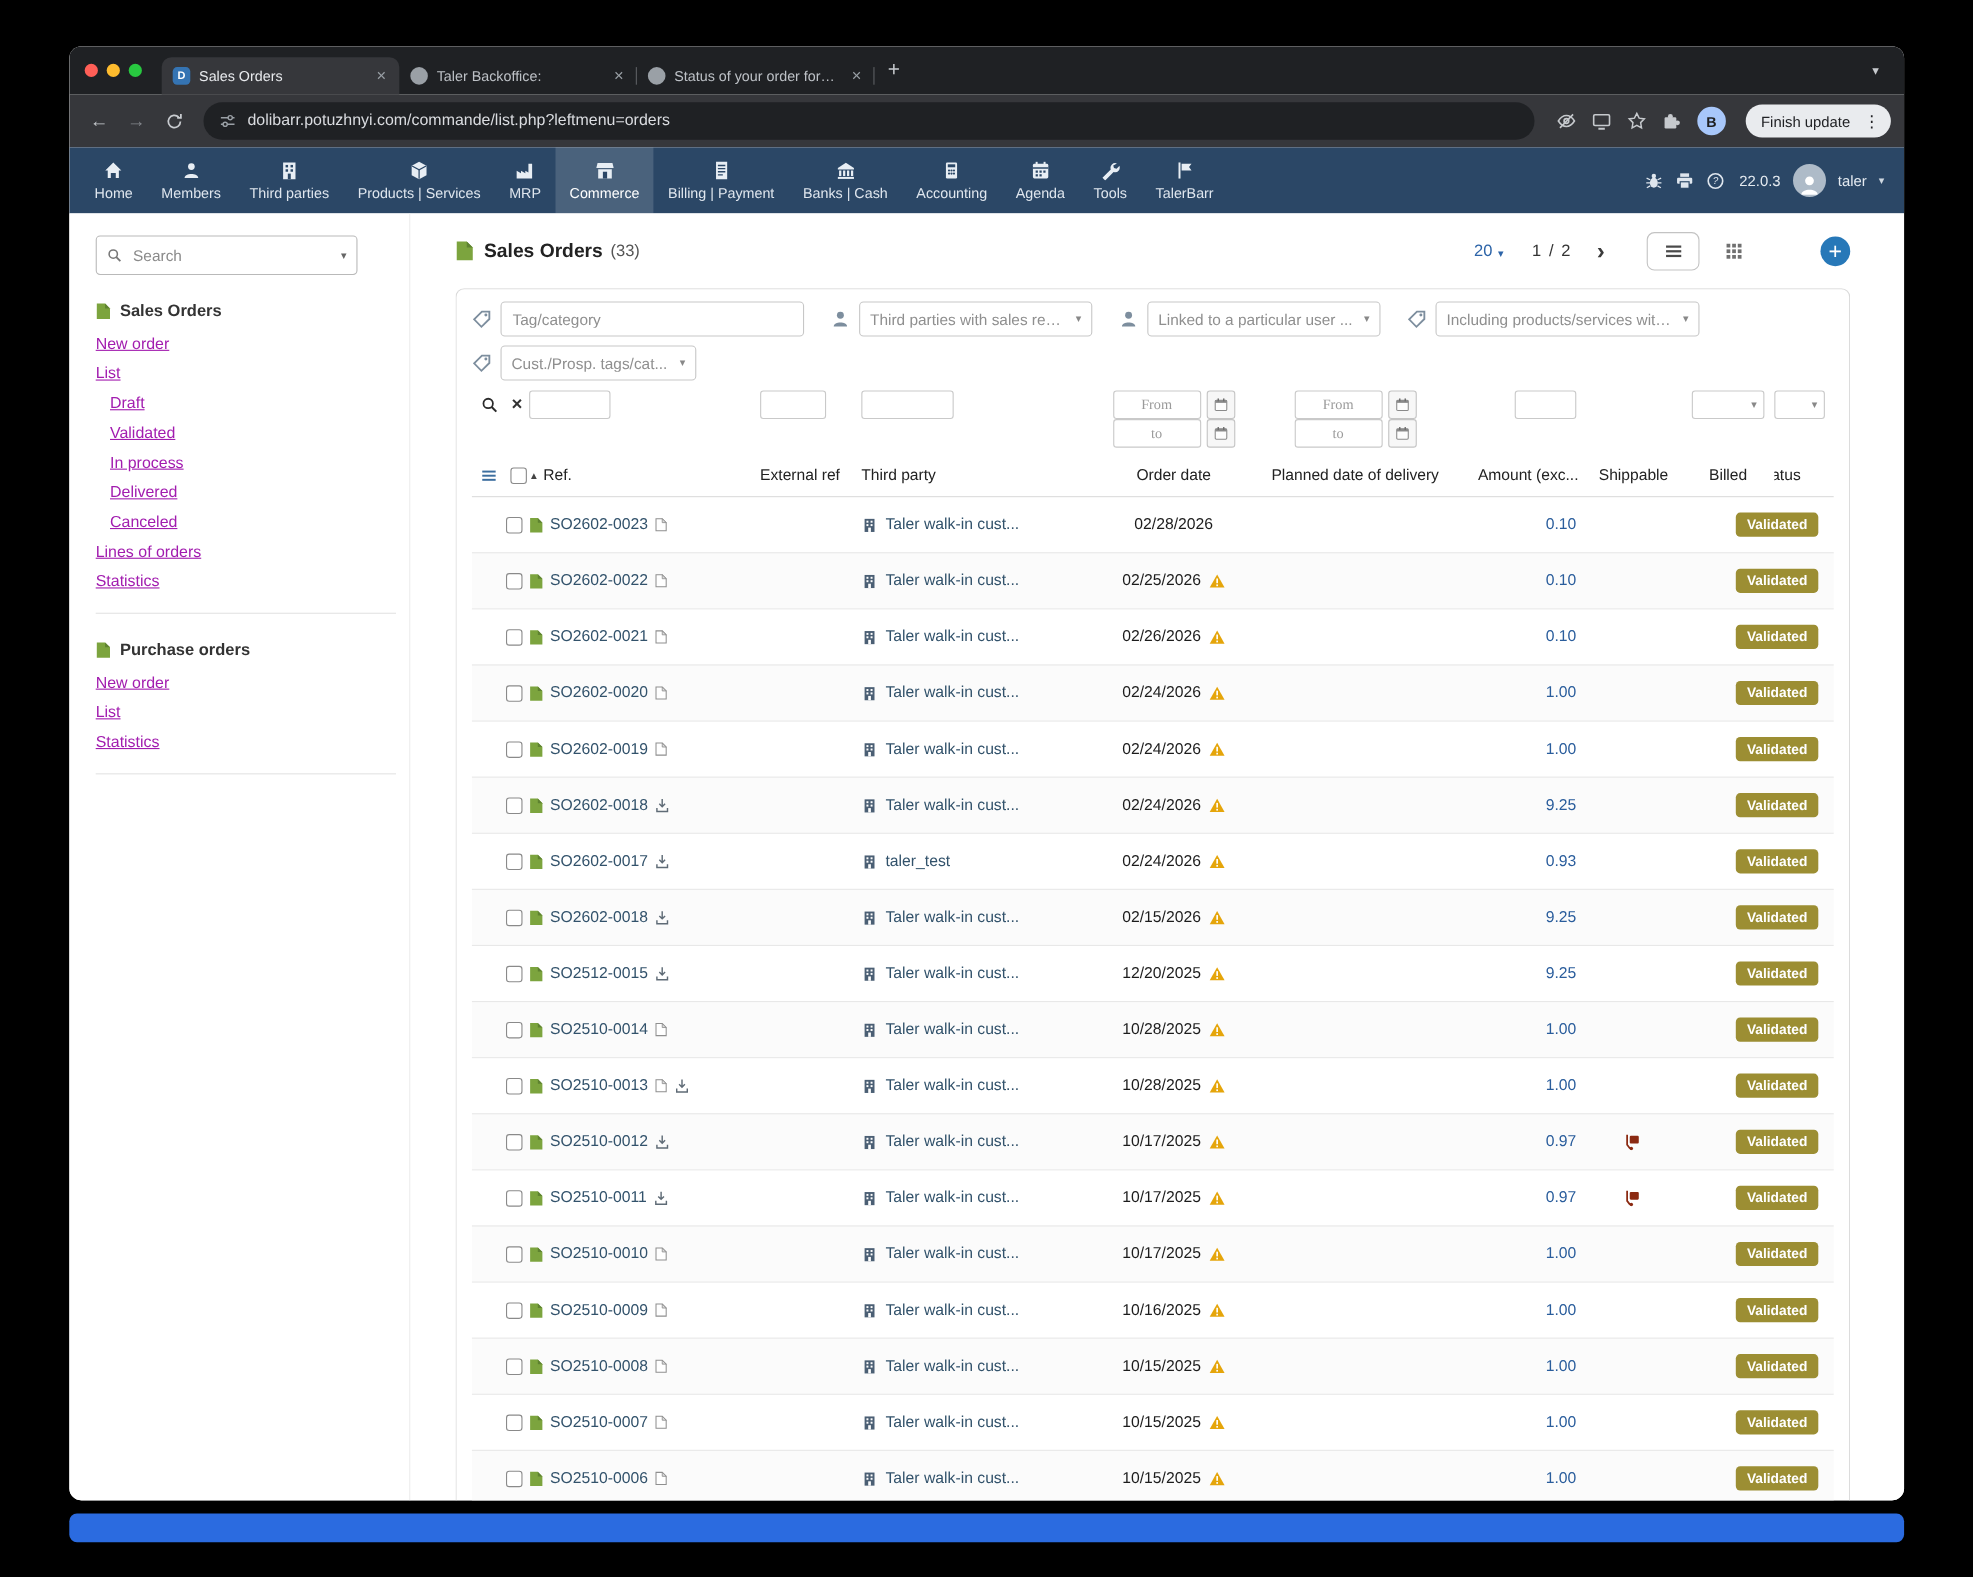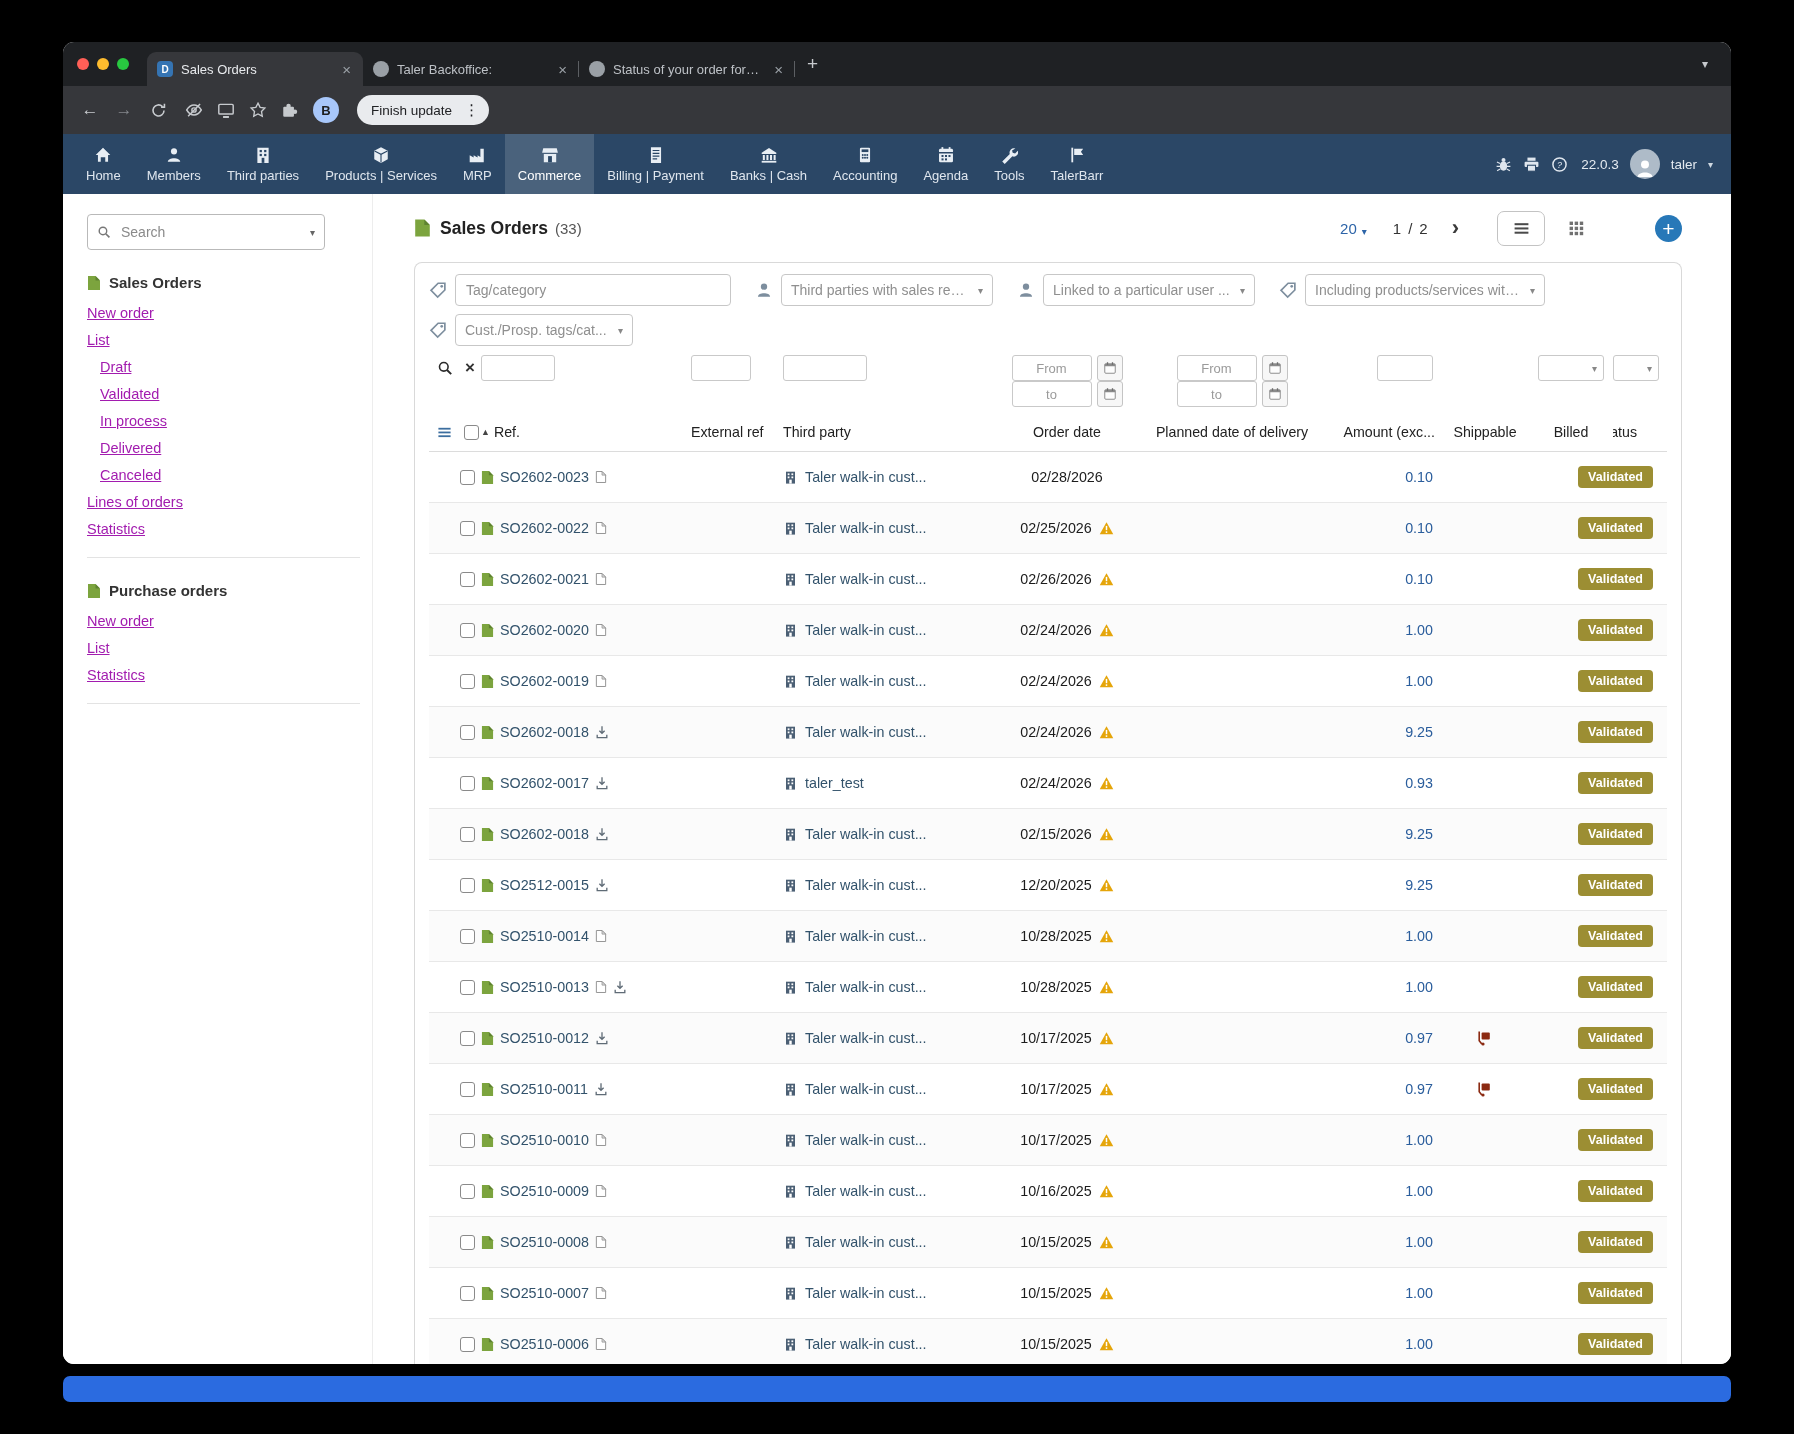--- a/index.html
+++ b/index.html
@@ -98,21 +98,21 @@
   .gc{display:flex;align-items:center;min-width:0;}
   .search-row{padding:2px 0 6px;align-items:start;}
   .search-row .gc{align-items:flex-start;}
   .c1{padding-left:8px;gap:12px;align-items:center;}
   .search-row .c1{padding-top:5px;}
   .search-row .c1 .ic{width:16px;height:16px;color:#2b2b2b;}
   .clear{font-size:17px;font-weight:bold;color:#333;line-height:16px;}
   .s-input{height:26px;border:1px solid #c9c9c9;border-radius:3px;font-size:13px;font-family:inherit;padding:0 6px;box-sizing:border-box;color:#444;outline:none;}
   .s-input::placeholder{color:#9a9a9a;}
   .w74{width:74px}.w60{width:60px}.w84{width:84px}.w56{width:56px}
-  .stack{flex-direction:column;gap:5px;align-items:center;}
+  .stack{flex-direction:column;gap:5px;align-items:center;font-family:Liberation Serif, serif;}
   .dline{display:flex;align-items:center;gap:5px;}
   .date{width:80px;text-align:center;}
   .calbtn{width:24px;height:24px;border:1px solid #c4c4c4;background:#f7f7f7;border-radius:3px;display:flex;align-items:center;justify-content:center;}
   .calbtn .ic{width:14px;height:14px;}
   .a-end{justify-content:flex-end;padding-right:8px;}
   .a-center{justify-content:center;}
   .s-select{height:26px;border:1px solid #c9c9c9;border-radius:3px;background:#fff;display:flex;align-items:center;justify-content:flex-end;padding:0 6px;box-sizing:border-box;}
   .s-select .caret{font-size:10px;color:#888;}
   .w66{width:66px}.w96{width:96px}
 
@@ -186,20 +186,31 @@
       <div class="nav-btn">←</div>
       <div class="nav-btn dim">→</div>
       <div class="nav-btn">
           <i class="ic">
             <svg viewBox="0 0 16 16" fill="none" stroke="currentColor" stroke-width="1.5">
               <path d="M13.2 8a5.2 5.2 0 1 1-1.5-3.7"></path>
               <path d="M13.6 1.6v3.2h-3.2"></path>
             </svg>
           </i>
         </div>
+      <div class="urlbar">
+        <i class="ic">
+            <svg viewBox="0 0 16 16" stroke="currentColor" stroke-width="1.3" fill="none">
+              <line x1="1.8" y1="5" x2="14.2" y2="5"></line>
+              <line x1="1.8" y1="11" x2="14.2" y2="11"></line>
+              <circle cx="10.3" cy="5" r="1.9" fill="#1f2124"></circle>
+              <circle cx="5.7" cy="11" r="1.9" fill="#1f2124"></circle>
+            </svg>
+          </i>
+        <span class="url-text">dolibarr.potuzhnyi.com/commande/list.php?leftmenu=orders</span>
+      </div>
       <div class="tb-icons">
         <i class="ic">
             <svg viewBox="0 0 16 16" fill="none" stroke="currentColor" stroke-width="1.3">
               <path d="M1.5 8C3.4 5 5.7 3.6 8 3.6S12.6 5 14.5 8c-1.9 3-4.2 4.4-6.5 4.4S3.4 11 1.5 8z"></path>
               <circle cx="8" cy="8" r="1.9"></circle>
               <line x1="2.8" y1="13.6" x2="13.4" y2="2.6"></line>
             </svg>
           </i>
         <i class="ic">
             <svg viewBox="0 0 16 16" fill="none" stroke="currentColor" stroke-width="1.3">

